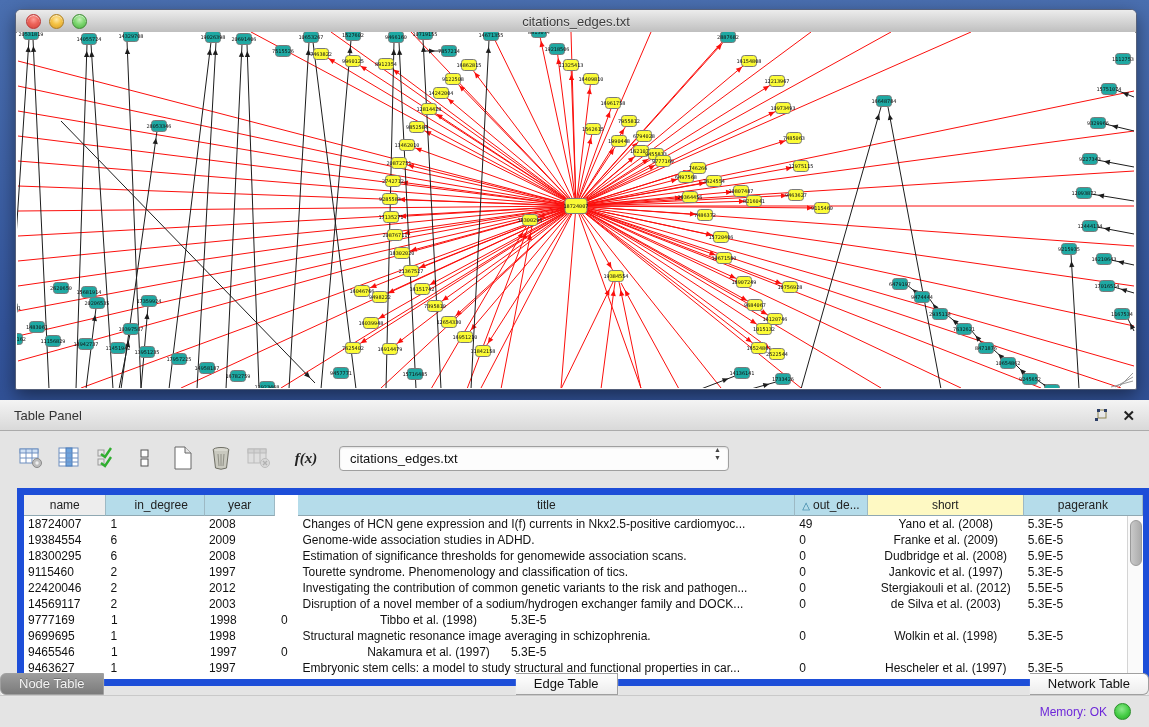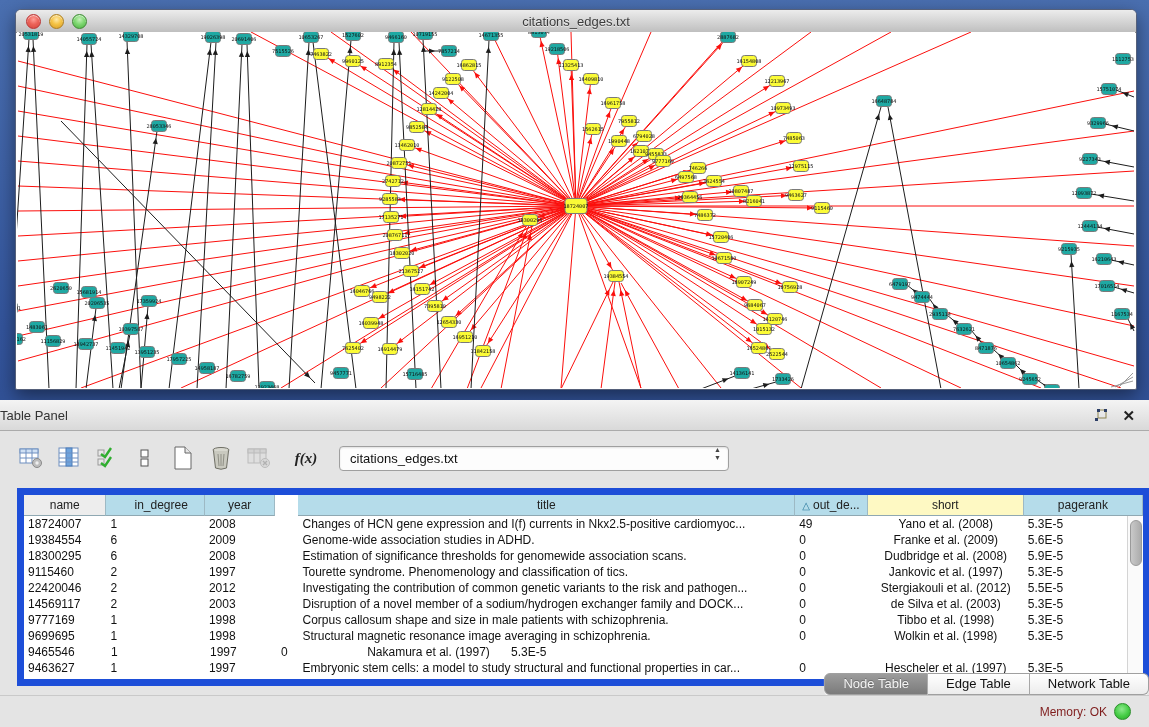--- a/index.html
+++ b/index.html
@@ -18,21 +18,21 @@
   .light.green{background:radial-gradient(circle at 50% 35%,#c6f0b9,#7ed871 45%,#4aaf3f);border:1px solid #3e8a33;}
   .win-title{position:absolute;left:0;right:0;text-align:center;font-size:13px;color:#3c3c3c;
              text-shadow:0 1px 0 rgba(255,255,255,.6);}
   .canvas{position:absolute;left:1px;top:22px;right:1px;bottom:1px;background:#fff;overflow:hidden;}
   .canvas svg{display:block;}
   
   .table-panel{position:absolute;left:0;top:400px;width:1149px;height:327px;background:#e4e4e4;}
   .panel-header{position:absolute;left:0;top:0;right:0;height:30px;
                 background:linear-gradient(#f4f4f4,#d9d9d9);border-bottom:1px solid #ababab;
                 display:flex;align-items:center;}
-  .panel-title{font-size:13px;color:#333;}
+  .panel-title{font-size:13px;color:#333;margin-left:14px;}
   .panel-header-actions{margin-left:auto;display:flex;align-items:center;gap:14px;margin-right:14px;}
   .float-btn svg{display:block;}
   .close-btn{font-size:15px;font-weight:bold;color:#222;line-height:1;cursor:default;}
   .toolbar{position:absolute;left:18px;top:42px;height:32px;display:flex;align-items:center;gap:12px;}
   .tool{width:26px;height:26px;display:flex;align-items:center;justify-content:center;}
   .fx{font-family:"Liberation Serif",serif;font-style:italic;font-size:15px;color:#222;font-weight:bold;margin-left:9px;}
   .combo{width:388px;height:23px;margin-left:8px;background:#fdfdfd;border:1px solid #9f9f9f;border-radius:4px;
          box-shadow:inset 0 1px 2px rgba(0,0,0,.12);display:flex;align-items:center;position:relative;}
   .combo-text{font-size:13px;color:#111;margin-left:10px;}
   .combo-arrows{position:absolute;right:7px;top:3px;display:flex;flex-direction:column;line-height:0;}
@@ -43,30 +43,30 @@
   .th{box-sizing:border-box;height:21px;font-size:12px;color:#222;display:flex;align-items:center;
       justify-content:center;border-right:1px solid #9db9c4;border-bottom:1px solid #8fa8b2;}
   .sort-tri{color:#2b7a9e;font-size:10px;margin-right:3px;}
   .tr{display:flex;height:16px;}
   .td{box-sizing:border-box;font-size:12px;color:#111;line-height:16px;white-space:nowrap;overflow:hidden;padding:0 4px;}
   .c0{width:83px;} .c1{width:99px;} .c2{width:71px;} .c3{width:500px;margin-left:23px;} .c4{width:73px;} .c5{width:157px;text-align:center;} .c6{width:120px;}
   .vscroll{position:absolute;right:0;top:21px;bottom:0;width:15px;background:#fafafa;border-left:1px solid #d4d4d4;}
   .vthumb{position:absolute;left:2px;top:4px;width:10px;height:44px;border-radius:6px;
           background:linear-gradient(90deg,#c9c9c9,#ababab);border:1px solid #9a9a9a;}
   
-  .tabs{position:absolute;left:0;right:0;top:273px;display:flex;justify-content:flex-end;}
+  .tabs{position:absolute;left:0;right:0;top:273px;display:flex;justify-content:space-between;}
   .seg{height:20px;line-height:20px;font-size:13px;padding:0 18px;border:1px solid #a0a0a0;border-left:none;
        background:linear-gradient(#ffffff,#ececec);color:#111;box-shadow:0 1px 1px rgba(255,255,255,.8);}
   .seg:first-child{border-left:1px solid #a0a0a0;border-radius:6px 0 0 6px;}
   .seg:last-child{border-radius:0 6px 6px 0;}
   .seg.active{background:linear-gradient(#9c9c9c,#7b7b7b);color:#f4f4f4;text-shadow:0 -1px 0 rgba(0,0,0,.25);}
   
   .statusbar{position:absolute;left:0;right:0;top:295px;height:32px;border-top:1px solid #c9c9c9;
              display:flex;align-items:center;justify-content:flex-end;gap:7px;padding-right:18px;box-sizing:border-box;}
-  .mem-label{font-size:12px;color:#7f1d1d;}
+  .mem-label{font-size:12px;color:#6d28d9;}
   .mem-dot{width:15px;height:15px;border-radius:50%;background:radial-gradient(circle at 45% 35%,#8fe98f,#44cc44 55%,#2ca22c);
            border:1px solid #2a8f2a;}
 </style>
 </head>
 <body>
 
 <div class="net-window">
   <div class="titlebar">
     <div class="lights">
       <div class="light red"></div>
@@ -751,21 +751,20 @@
           <div class="td c2">2003</div>
           <div class="td c3">Disruption of a novel member of a sodium/hydrogen exchanger family and DOCK...</div>
           <div class="td c4">0</div>
           <div class="td c5">de Silva et al. (2003)</div>
           <div class="td c6">5.3E-5</div>
         </div>
         <div class="tr">
           <div class="td c0">9777169</div>
           <div class="td c1">1</div>
           <div class="td c2">1998</div>
-          <div class="td c3">Corpus callosum shape and size in male patients with schizophrenia.</div>
           <div class="td c4">0</div>
           <div class="td c5">Tibbo et al. (1998)</div>
           <div class="td c6">5.3E-5</div>
         </div>
         <div class="tr">
           <div class="td c0">9699695</div>
           <div class="td c1">1</div>
           <div class="td c2">1998</div>
           <div class="td c3">Structural magnetic resonance image averaging in schizophrenia.</div>
           <div class="td c4">0</div>

